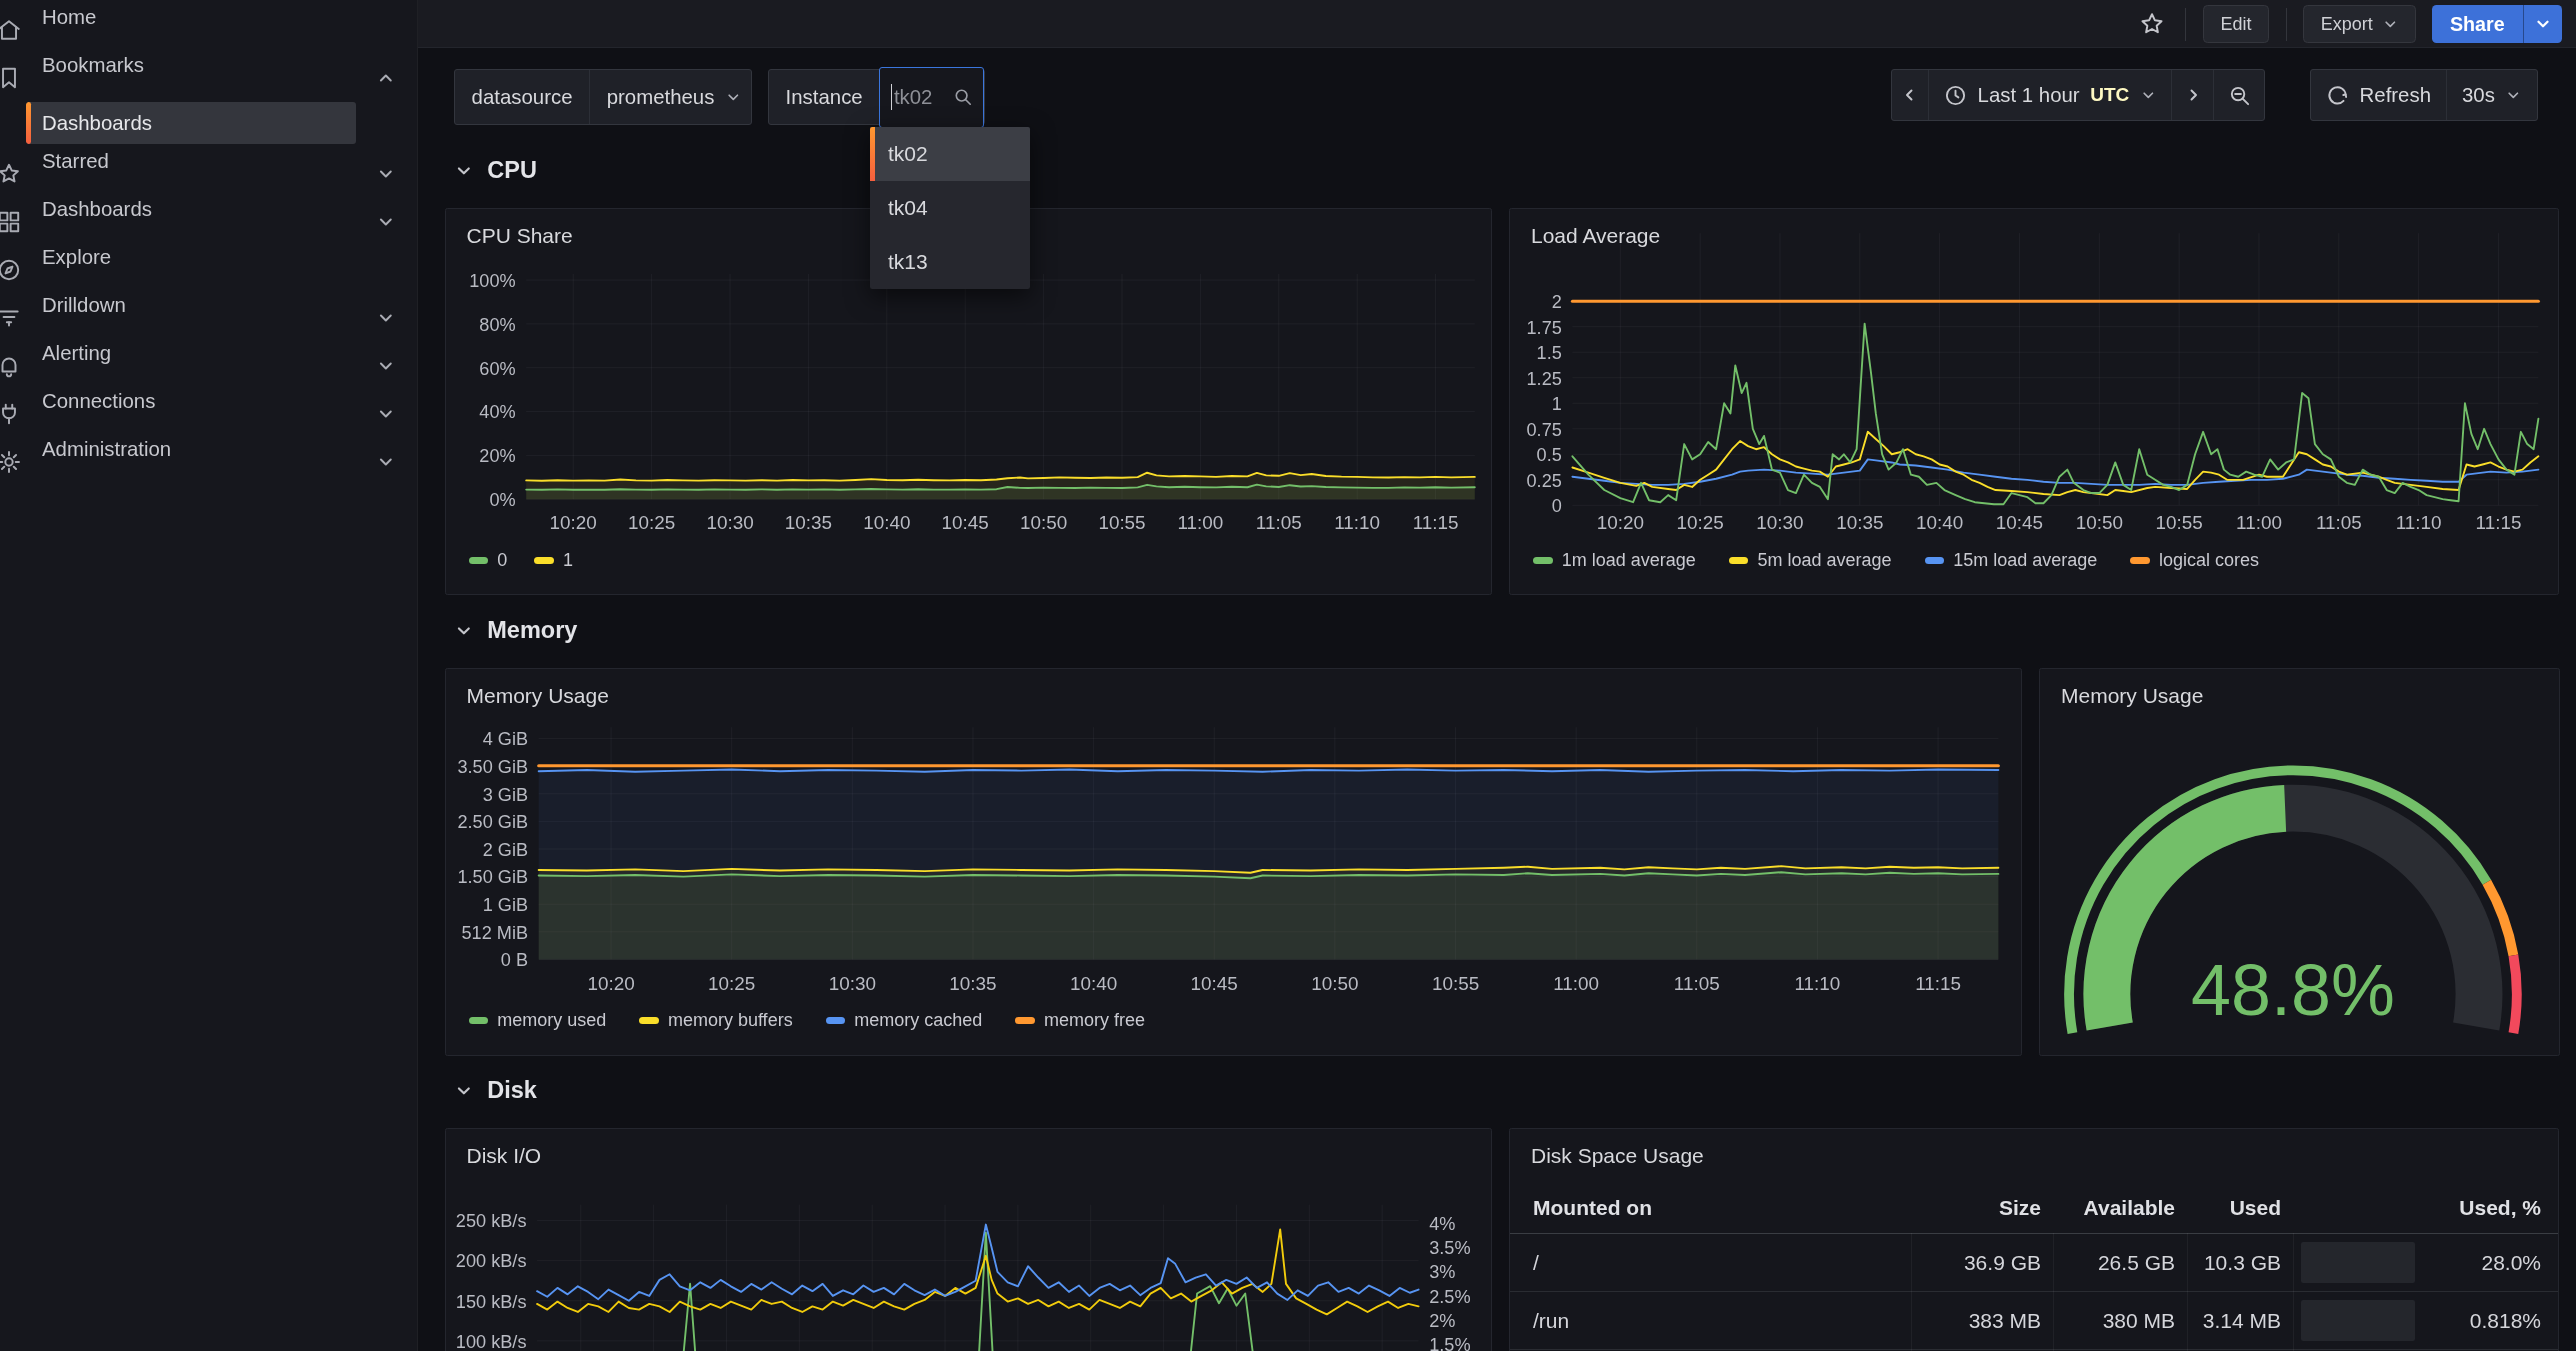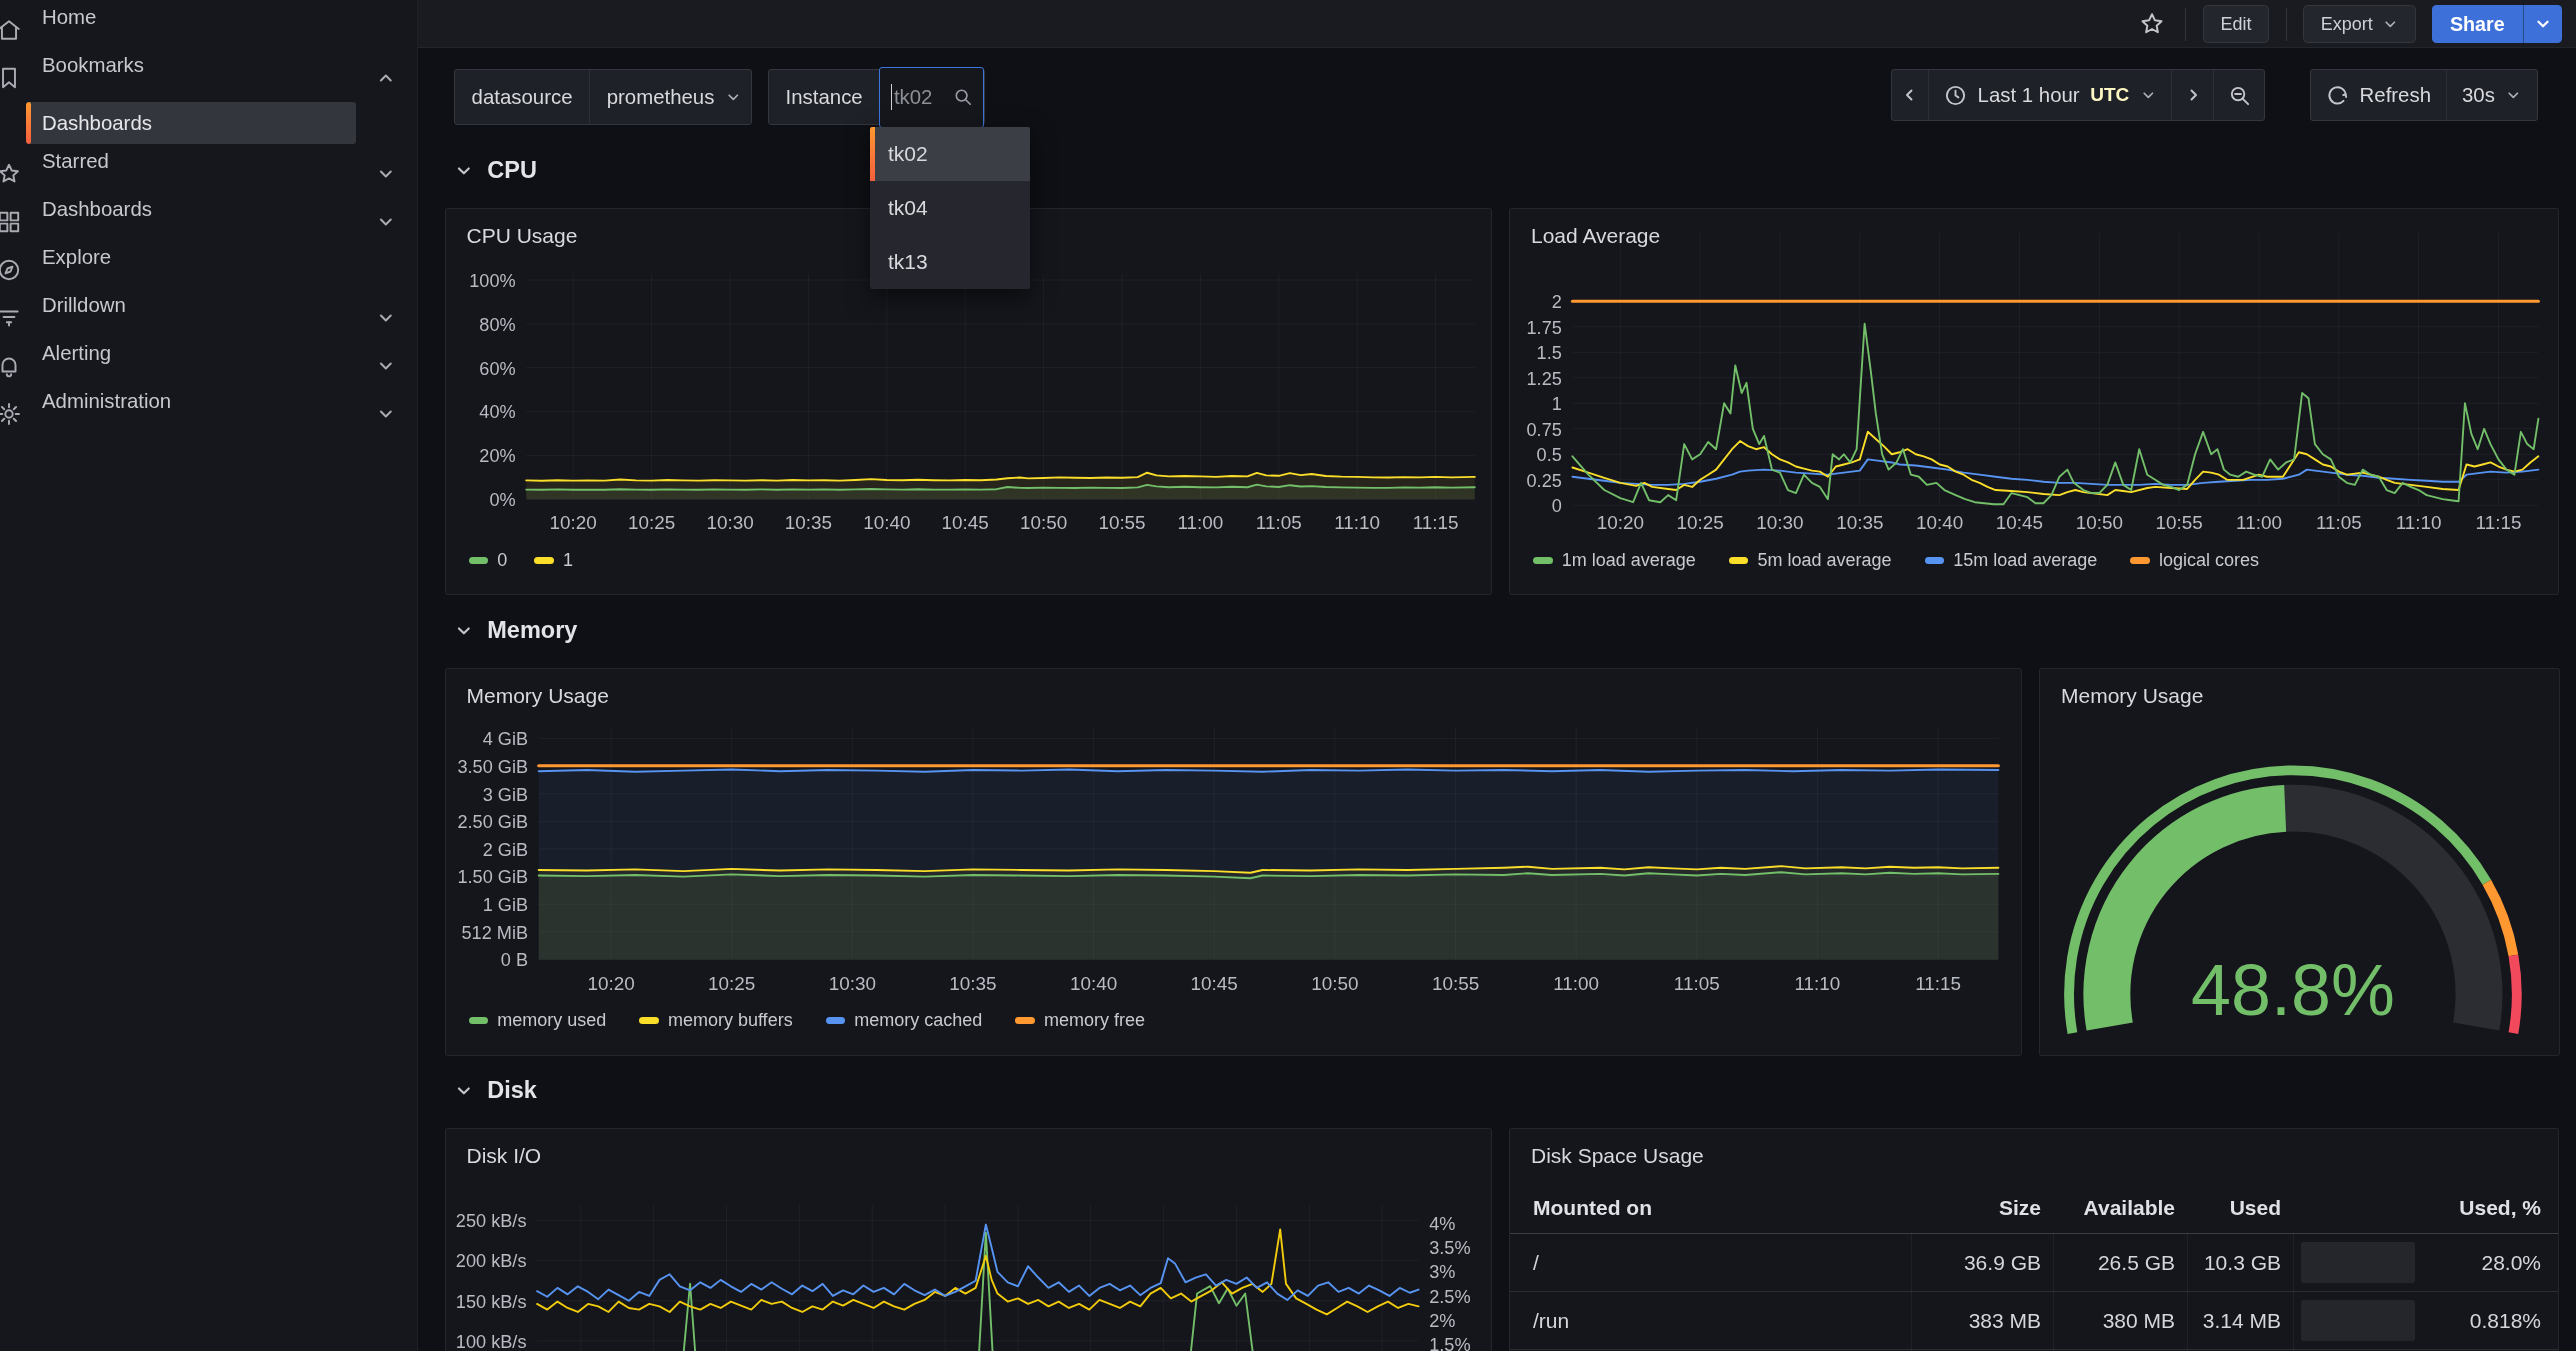--- a/index.html
+++ b/index.html
@@ -204,20 +204,36 @@
         <span>Alerting</span>
         <span class="s-caret">
           <svg class="ic" viewBox="0 0 24 24" fill="none" stroke="currentColor" stroke-width="2.4" stroke-linecap="round" stroke-linejoin="round">
             <polyline points="6 9 12 15 18 9"></polyline>
           </svg>
         </span>
       </div>
       <div class="side-item">
         <span class="s-icon">
           <svg class="ic" viewBox="0 0 24 24" fill="none" stroke="currentColor" stroke-width="1.8" stroke-linecap="round" stroke-linejoin="round">
+            <path d="M9 7 V3.5"></path>
+            <path d="M15 7 V3.5"></path>
+            <path d="M6.5 7 H17.5 V10.5 a5.5 5.5 0 0 1 -11 0 Z"></path>
+            <path d="M12 16 V20.5"></path>
+          </svg>
+        </span>
+        <span>Connections</span>
+        <span class="s-caret">
+          <svg class="ic" viewBox="0 0 24 24" fill="none" stroke="currentColor" stroke-width="2.4" stroke-linecap="round" stroke-linejoin="round">
+            <polyline points="6 9 12 15 18 9"></polyline>
+          </svg>
+        </span>
+      </div>
+      <div class="side-item">
+        <span class="s-icon">
+          <svg class="ic" viewBox="0 0 24 24" fill="none" stroke="currentColor" stroke-width="1.8" stroke-linecap="round" stroke-linejoin="round">
             <circle cx="12" cy="12" r="3.4"></circle>
             <path d="M12 2.8v3M12 18.2v3M2.8 12h3M18.2 12h3M5.5 5.5l2.1 2.1M16.4 16.4l2.1 2.1M18.5 5.5l-2.1 2.1M7.6 16.4l-2.1 2.1"></path>
           </svg>
         </span>
         <span>Administration</span>
         <span class="s-caret">
           <svg class="ic" viewBox="0 0 24 24" fill="none" stroke="currentColor" stroke-width="2.4" stroke-linecap="round" stroke-linejoin="round">
             <polyline points="6 9 12 15 18 9"></polyline>
           </svg>
         </span>
@@ -387,21 +403,21 @@
     <div class="section-header" style="left:36px; top:1029px;">
       <span class="chev">
           <svg class="ic" viewBox="0 0 24 24" fill="none" stroke="currentColor" stroke-width="2.6" stroke-linecap="round" stroke-linejoin="round">
             <polyline points="6 9 12 15 18 9"></polyline>
           </svg>
         </span>
       <span class="stitle">Disk</span>
     </div>
 
     <section class="panel" id="panel-cpu" style="left:26.5px; top:160px; width:1047px; height:387px;">
-      <div class="panel-title">CPU Usage</div>
+      <div class="panel-title">CPU Share</div>
       <svg class="chart-svg" id="svg-cpu" width="1047" height="387" viewBox="0 0 1383 512">
           <line x1="167.23140495867767" y1="86" x2="167.23140495867767" y2="384" stroke="rgba(204,204,220,0.08)" stroke-width="1"></line>
           <line x1="270.95041322314046" y1="86" x2="270.95041322314046" y2="384" stroke="rgba(204,204,220,0.08)" stroke-width="1"></line>
           <line x1="374.6694214876033" y1="86" x2="374.6694214876033" y2="384" stroke="rgba(204,204,220,0.08)" stroke-width="1"></line>
           <line x1="478.38842975206614" y1="86" x2="478.38842975206614" y2="384" stroke="rgba(204,204,220,0.08)" stroke-width="1"></line>
           <line x1="582.1074380165289" y1="86" x2="582.1074380165289" y2="384" stroke="rgba(204,204,220,0.08)" stroke-width="1"></line>
           <line x1="685.8264462809917" y1="86" x2="685.8264462809917" y2="384" stroke="rgba(204,204,220,0.08)" stroke-width="1"></line>
           <line x1="789.5454545454545" y1="86" x2="789.5454545454545" y2="384" stroke="rgba(204,204,220,0.08)" stroke-width="1"></line>
           <line x1="893.2644628099174" y1="86" x2="893.2644628099174" y2="384" stroke="rgba(204,204,220,0.08)" stroke-width="1"></line>
           <line x1="996.9834710743801" y1="86" x2="996.9834710743801" y2="384" stroke="rgba(204,204,220,0.08)" stroke-width="1"></line>

